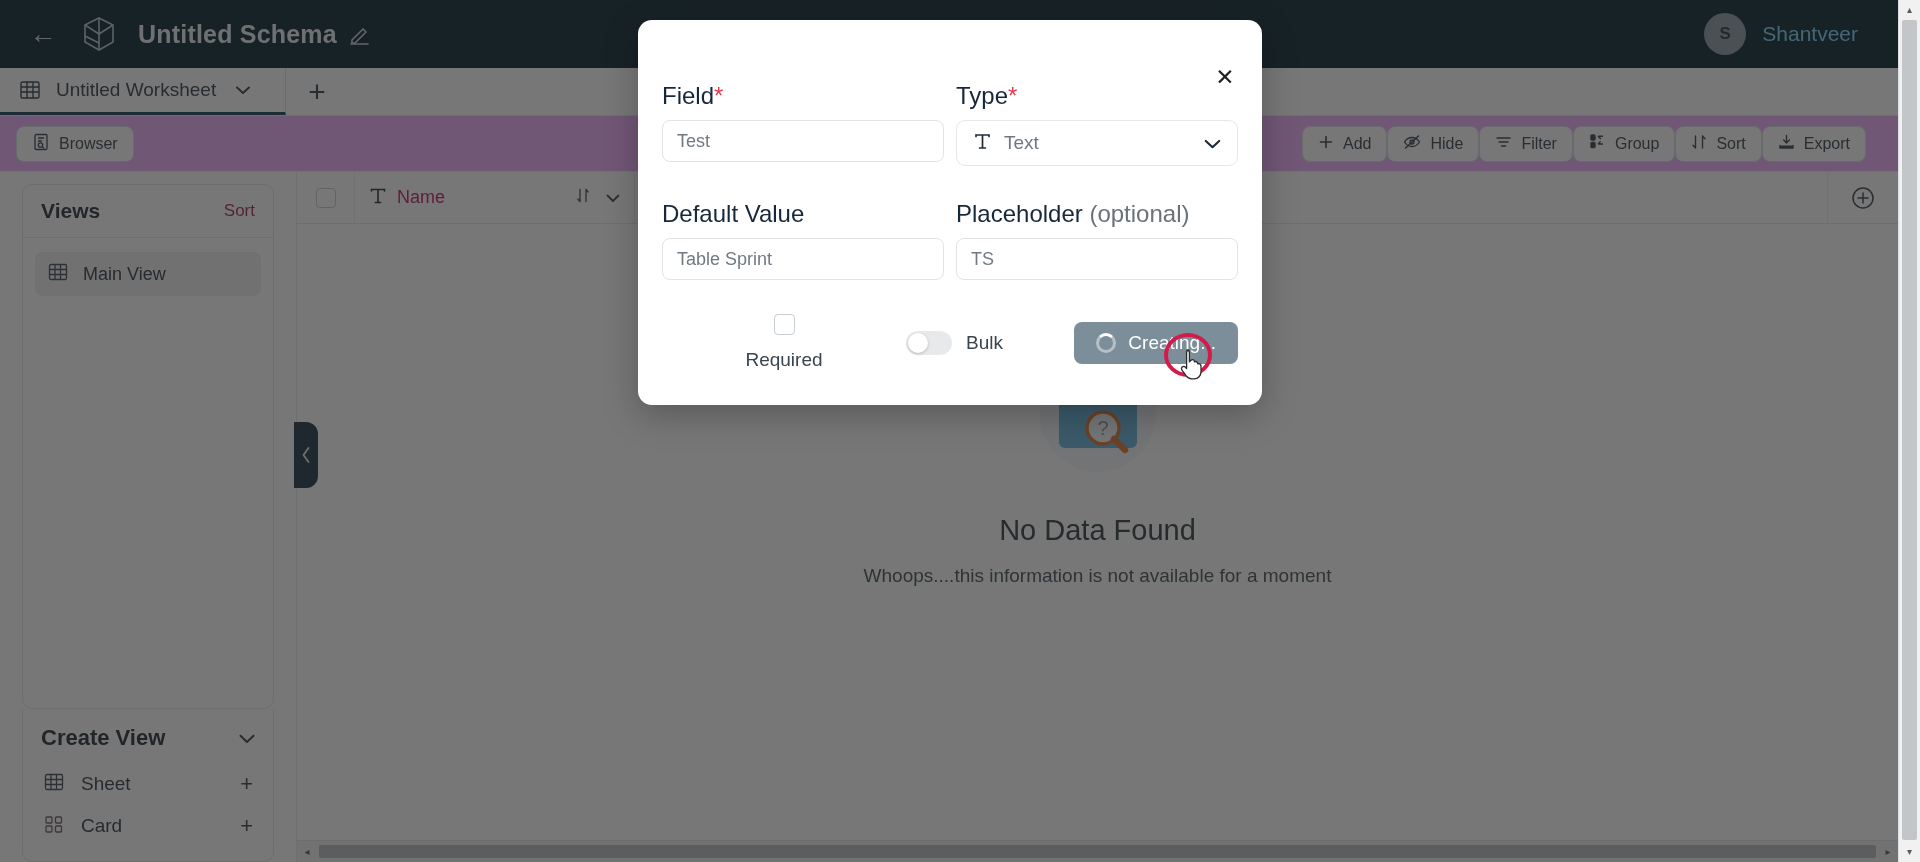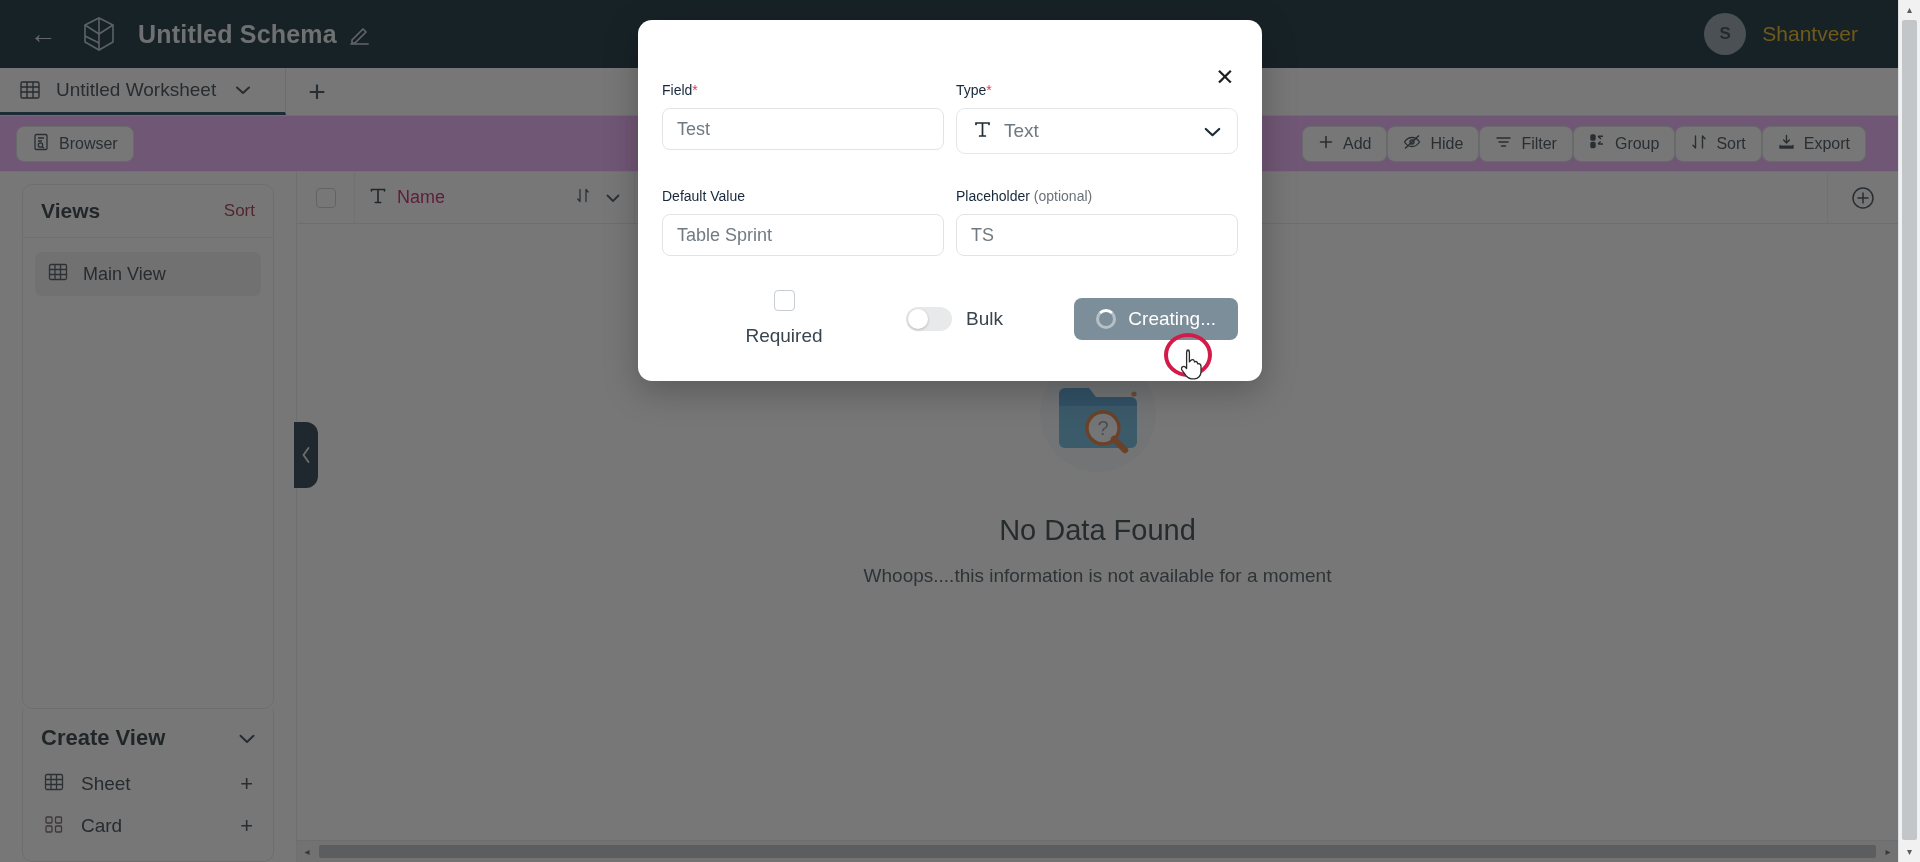--- a/index.html
+++ b/index.html
@@ -25,21 +25,21 @@
   .schema-title {
     margin-left: 18px; color: #e6ecef; font-size: 25px; font-weight: 600; letter-spacing: .2px;
   }
   .pencil-icon { margin-left: 12px; width: 22px; height: 22px; cursor: pointer; display:flex; align-items:center; }
   .user-area { margin-left: auto; display: flex; align-items: center; gap: 16px; padding-right: 14px; }
   .avatar {
     width: 42px; height: 42px; border-radius: 50%;
     background: #8a98a2; color: #25333c; font-size: 17px; font-weight: 600;
     display: flex; align-items: center; justify-content: center;
   }
-  .user-name { color: #eab308; font-size: 21px; }
+  .user-name { color: #7dd3fc; font-size: 21px; }
 
   
   .tabstrip {
     position: absolute; left: 0; top: 68px; width: 1898px; height: 48px;
     background: #ffffff; border-bottom: 1px solid #e3e6e9;
     display: flex; align-items: stretch;
   }
   .ws-tab {
     display: flex; align-items: center; gap: 14px;
     padding: 12px 18px; min-width: 286px;
@@ -178,21 +178,21 @@
     background: #ffffff; border-radius: 14px; z-index: 50;
     box-shadow: 0 10px 34px rgba(0,0,0,.25);
     padding: 0 24px 34px 24px;
   }
   .modal-close {
     position: absolute; right: 22px; top: 42px;
     width: 30px; height: 30px; display:flex; align-items:center; justify-content:center;
     font-size: 23px; color: #1e1e1e; cursor: pointer; line-height:1;
   }
   .m-grid { display: grid; grid-template-columns: 1fr 1fr; column-gap: 12px; padding-top: 62px; }
-  .m-label { font-size: 14px; color: #16283a; font-weight: 500; padding-bottom: 10px; }
+  .m-label { font-size: 24px; color: #16283a; font-weight: 500; padding-bottom: 10px; }
   .req-star { color: #e63950; }
   .m-optional { color: #6b7278; font-weight: 400; }
   .m-input {
     height: 42px; border: 1px solid #e1e4e7; border-radius: 8px;
     background: #fff; width: 100%;
     display: flex; align-items: center; padding: 0 14px;
     font-size: 18px; color: #707a82;
   }
   .m-select {
     height: 46px; border: 1px solid #e4e7ea; border-radius: 9px; background:#fff;

